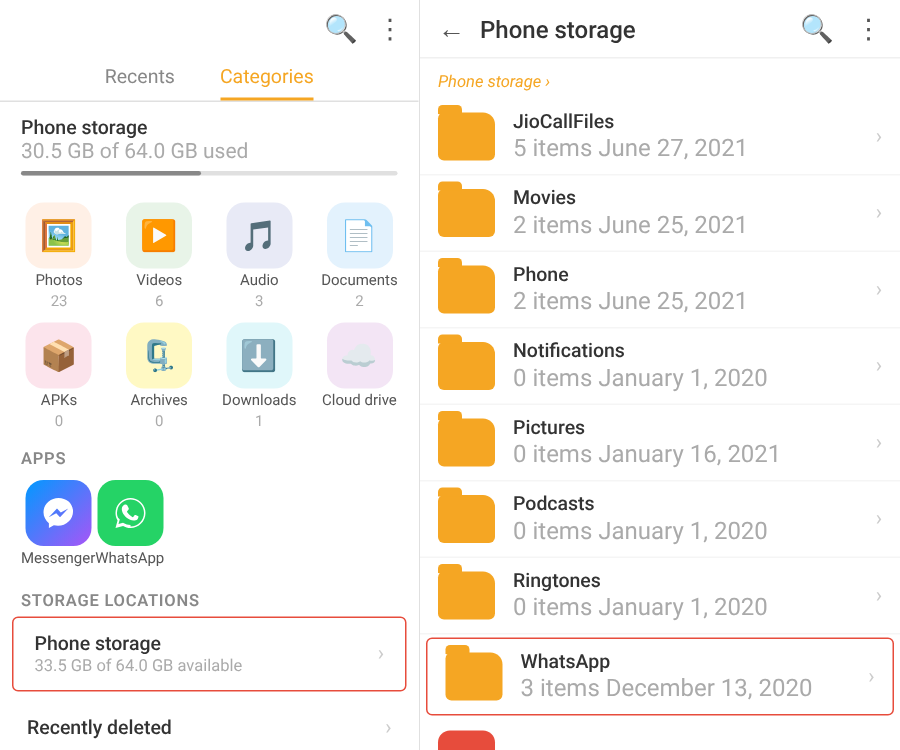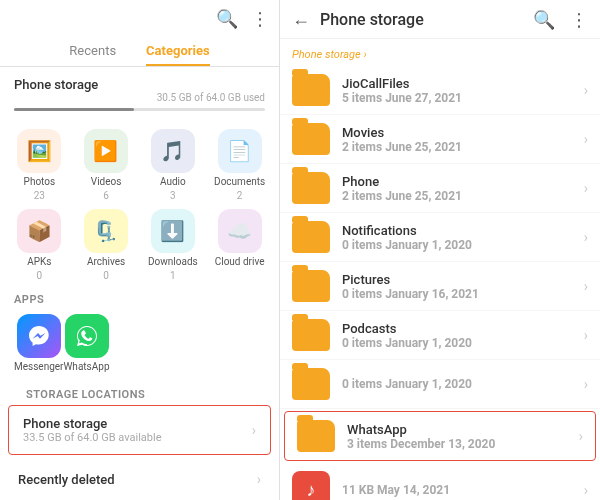--- a/index.html
+++ b/index.html
@@ -48,37 +48,36 @@
     .tab {
       font-size: 13px;
       padding-bottom: 6px;
       cursor: pointer;
       color: #888;
     }
 
     .tab.active {
       color: #f5a623;
       border-bottom: 2px solid #f5a623;
-      font-weight: 700;
+      font-weight: 400;
     }
 
     .storage-info {
       padding: 0 14px 8px;
     }
 
     .storage-title {
       font-size: 13px;
       font-weight: 500;
       color: #333;
     }
 
     .storage-sub {
-      font-size: 10px;
+      font-size: 14px;
       color: #aaa;
-      text-align: right;
     }
 
     .storage-bar {
       height: 3px;
       background: #e0e0e0;
       border-radius: 2px;
       margin-top: 5px;
     }
 
     .storage-bar-fill {
@@ -174,21 +173,21 @@
     .app-name {
       font-size: 10px;
       color: #555;
     }
 
     .storage-locations-label {
       font-size: 11px;
       color: #888;
       font-weight: 600;
       letter-spacing: 0.5px;
-      padding: 10px 26px 4px;
+      padding: 10px 14px 4px;
     }
 
     .storage-location-item {
       display: flex;
       align-items: center;
       justify-content: space-between;
       padding: 10px 14px;
       border: 1.5px solid #e74c3c;
       margin: 0 8px 6px;
       border-radius: 4px;
@@ -328,23 +327,22 @@
       flex: 1;
     }
 
     .file-name {
       font-size: 13px;
       font-weight: 500;
       color: #333;
     }
 
     .file-meta {
-      font-size: 12px;
+      font-size: 16px;
       color: #aaa;
-      font-weight: bold;
     }
 
     .file-chevron {
       color: #ccc;
       font-size: 14px;
     }
   </style>
 </head>
 <body>
 
@@ -523,20 +521,21 @@
       <div class="file-info">
         <div class="file-name">Podcasts</div>
         <div class="file-meta">0 items  January 1, 2020</div>
       </div>
       <span class="file-chevron">›</span>
     </div>
 
     <div class="file-item">
       <div class="folder-icon"></div>
       <div class="file-info">
+        <div class="file-name">Ringtones</div>
         <div class="file-meta">0 items  January 1, 2020</div>
       </div>
       <span class="file-chevron">›</span>
     </div>
 
     <div class="file-item highlighted">
       <div class="folder-icon"></div>
       <div class="file-info">
         <div class="file-name">WhatsApp</div>
         <div class="file-meta">3 items  December 13, 2020</div>

